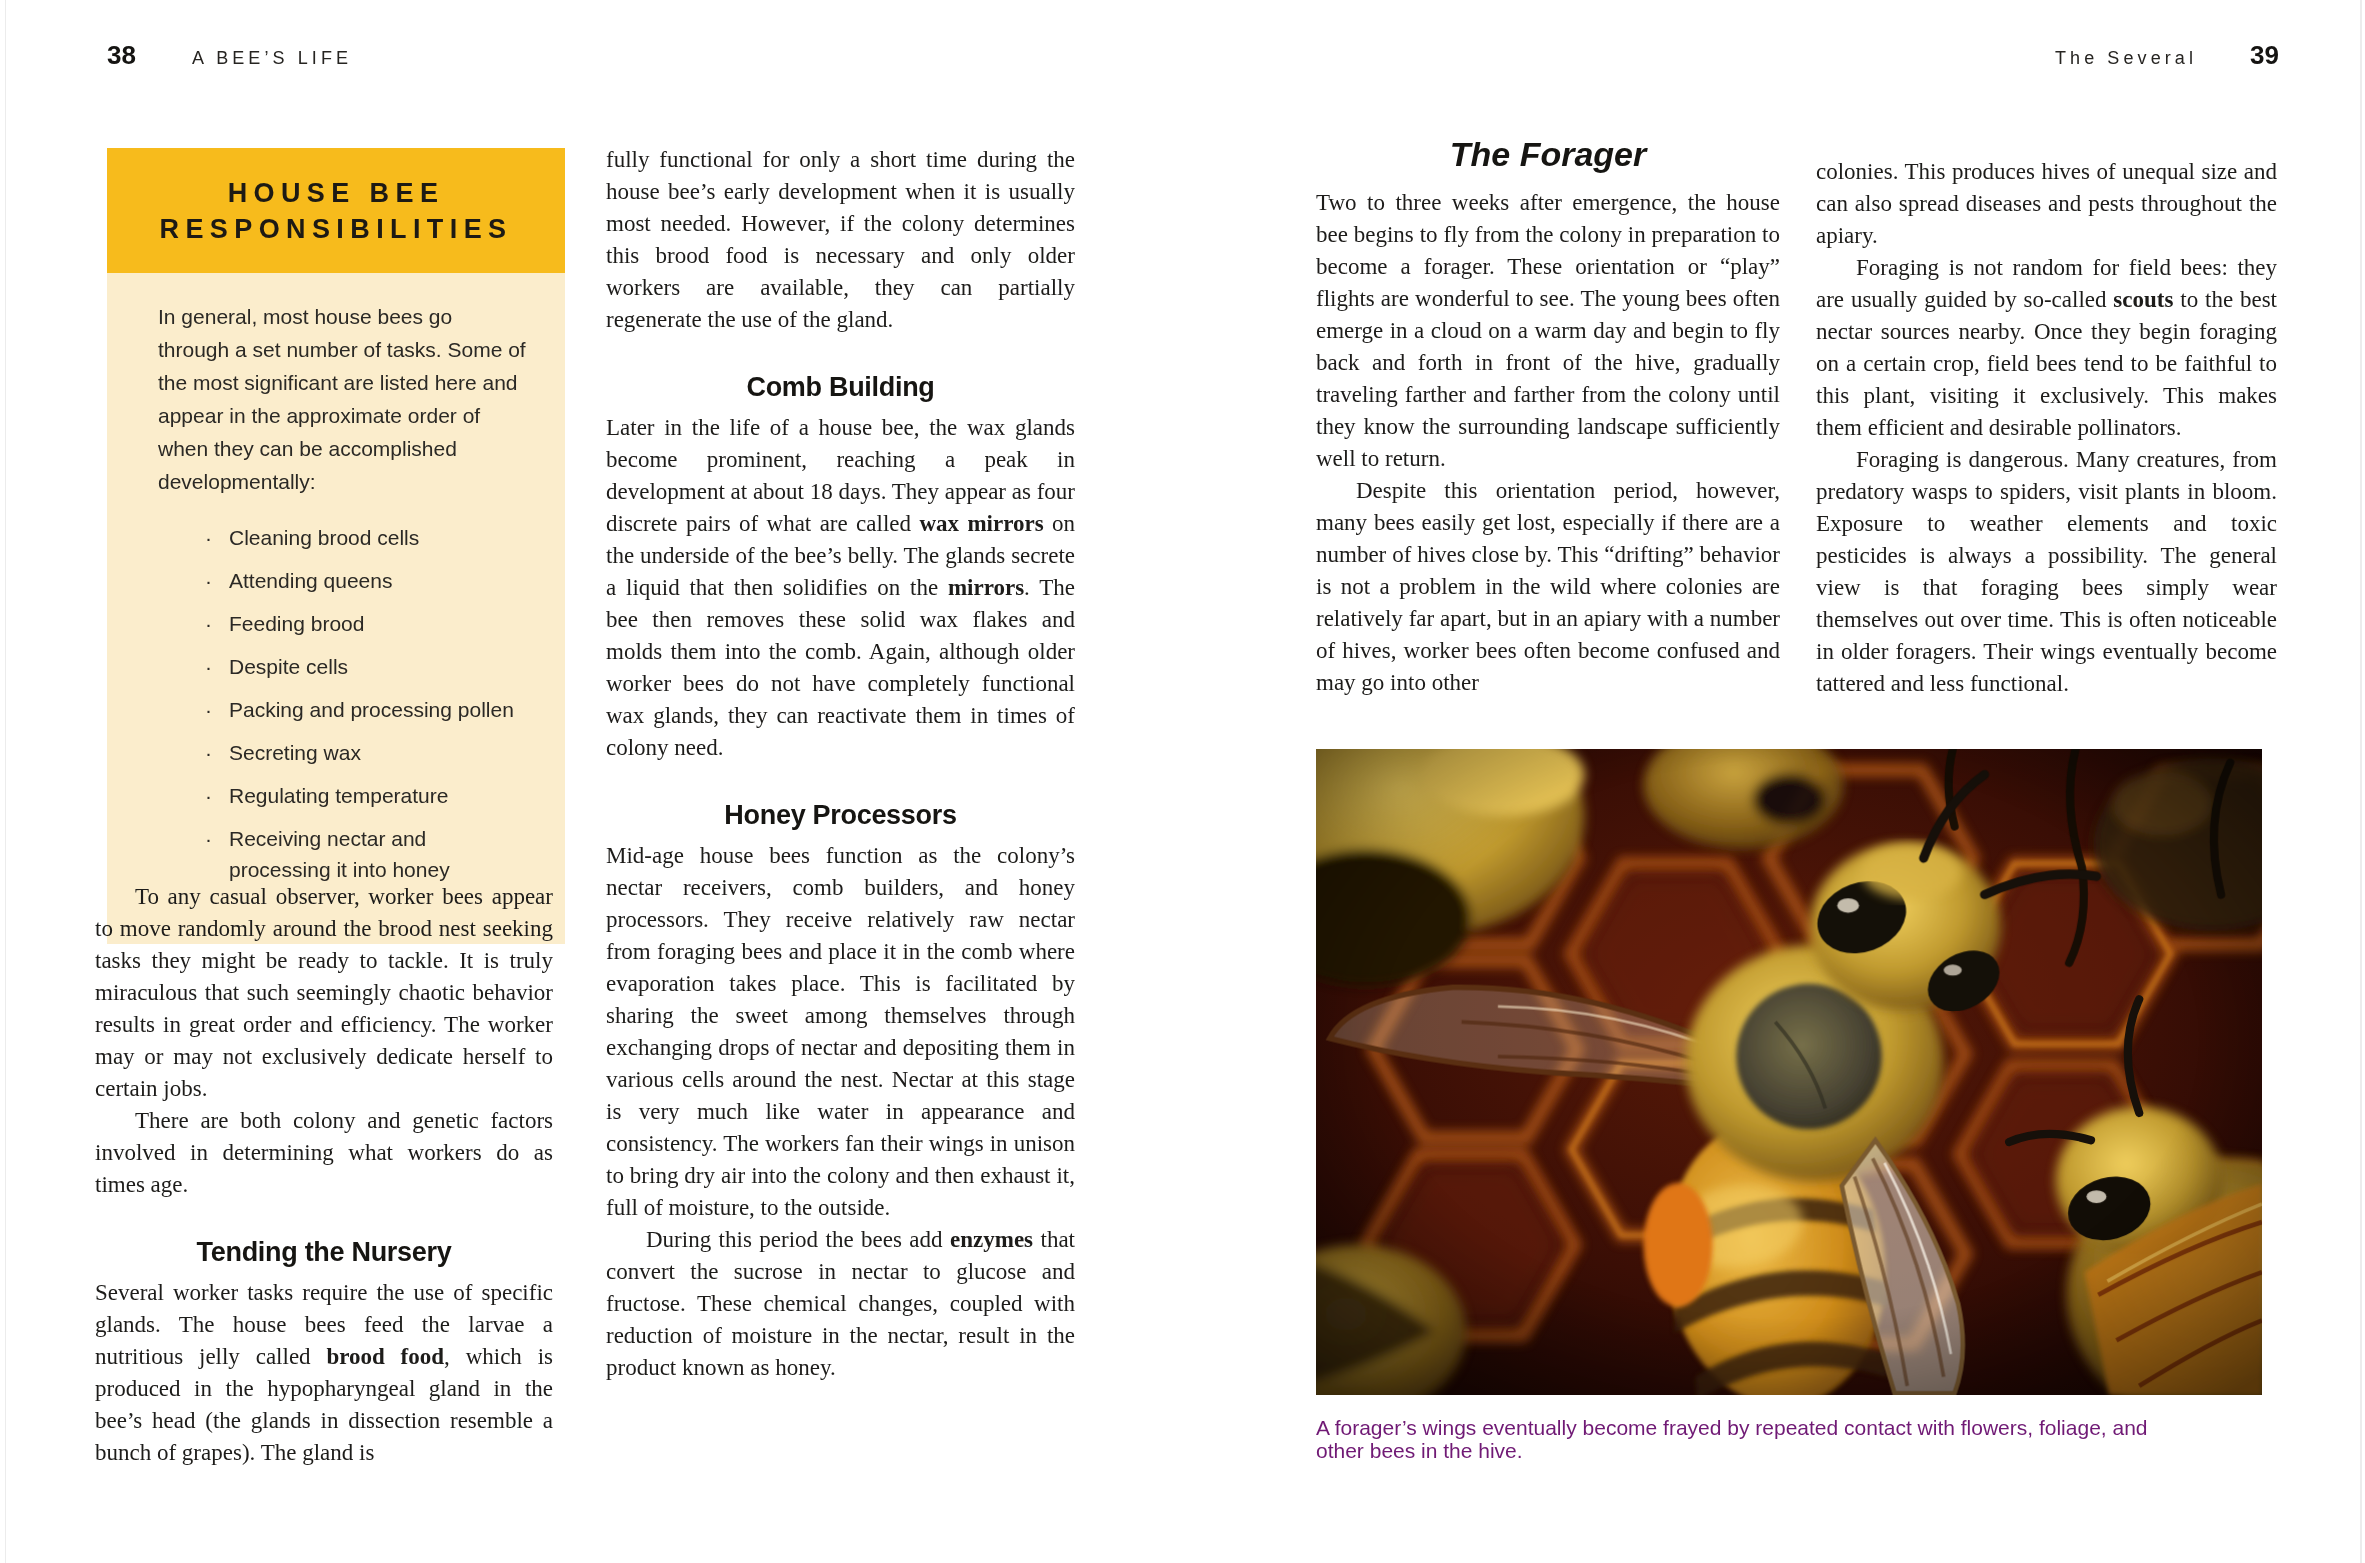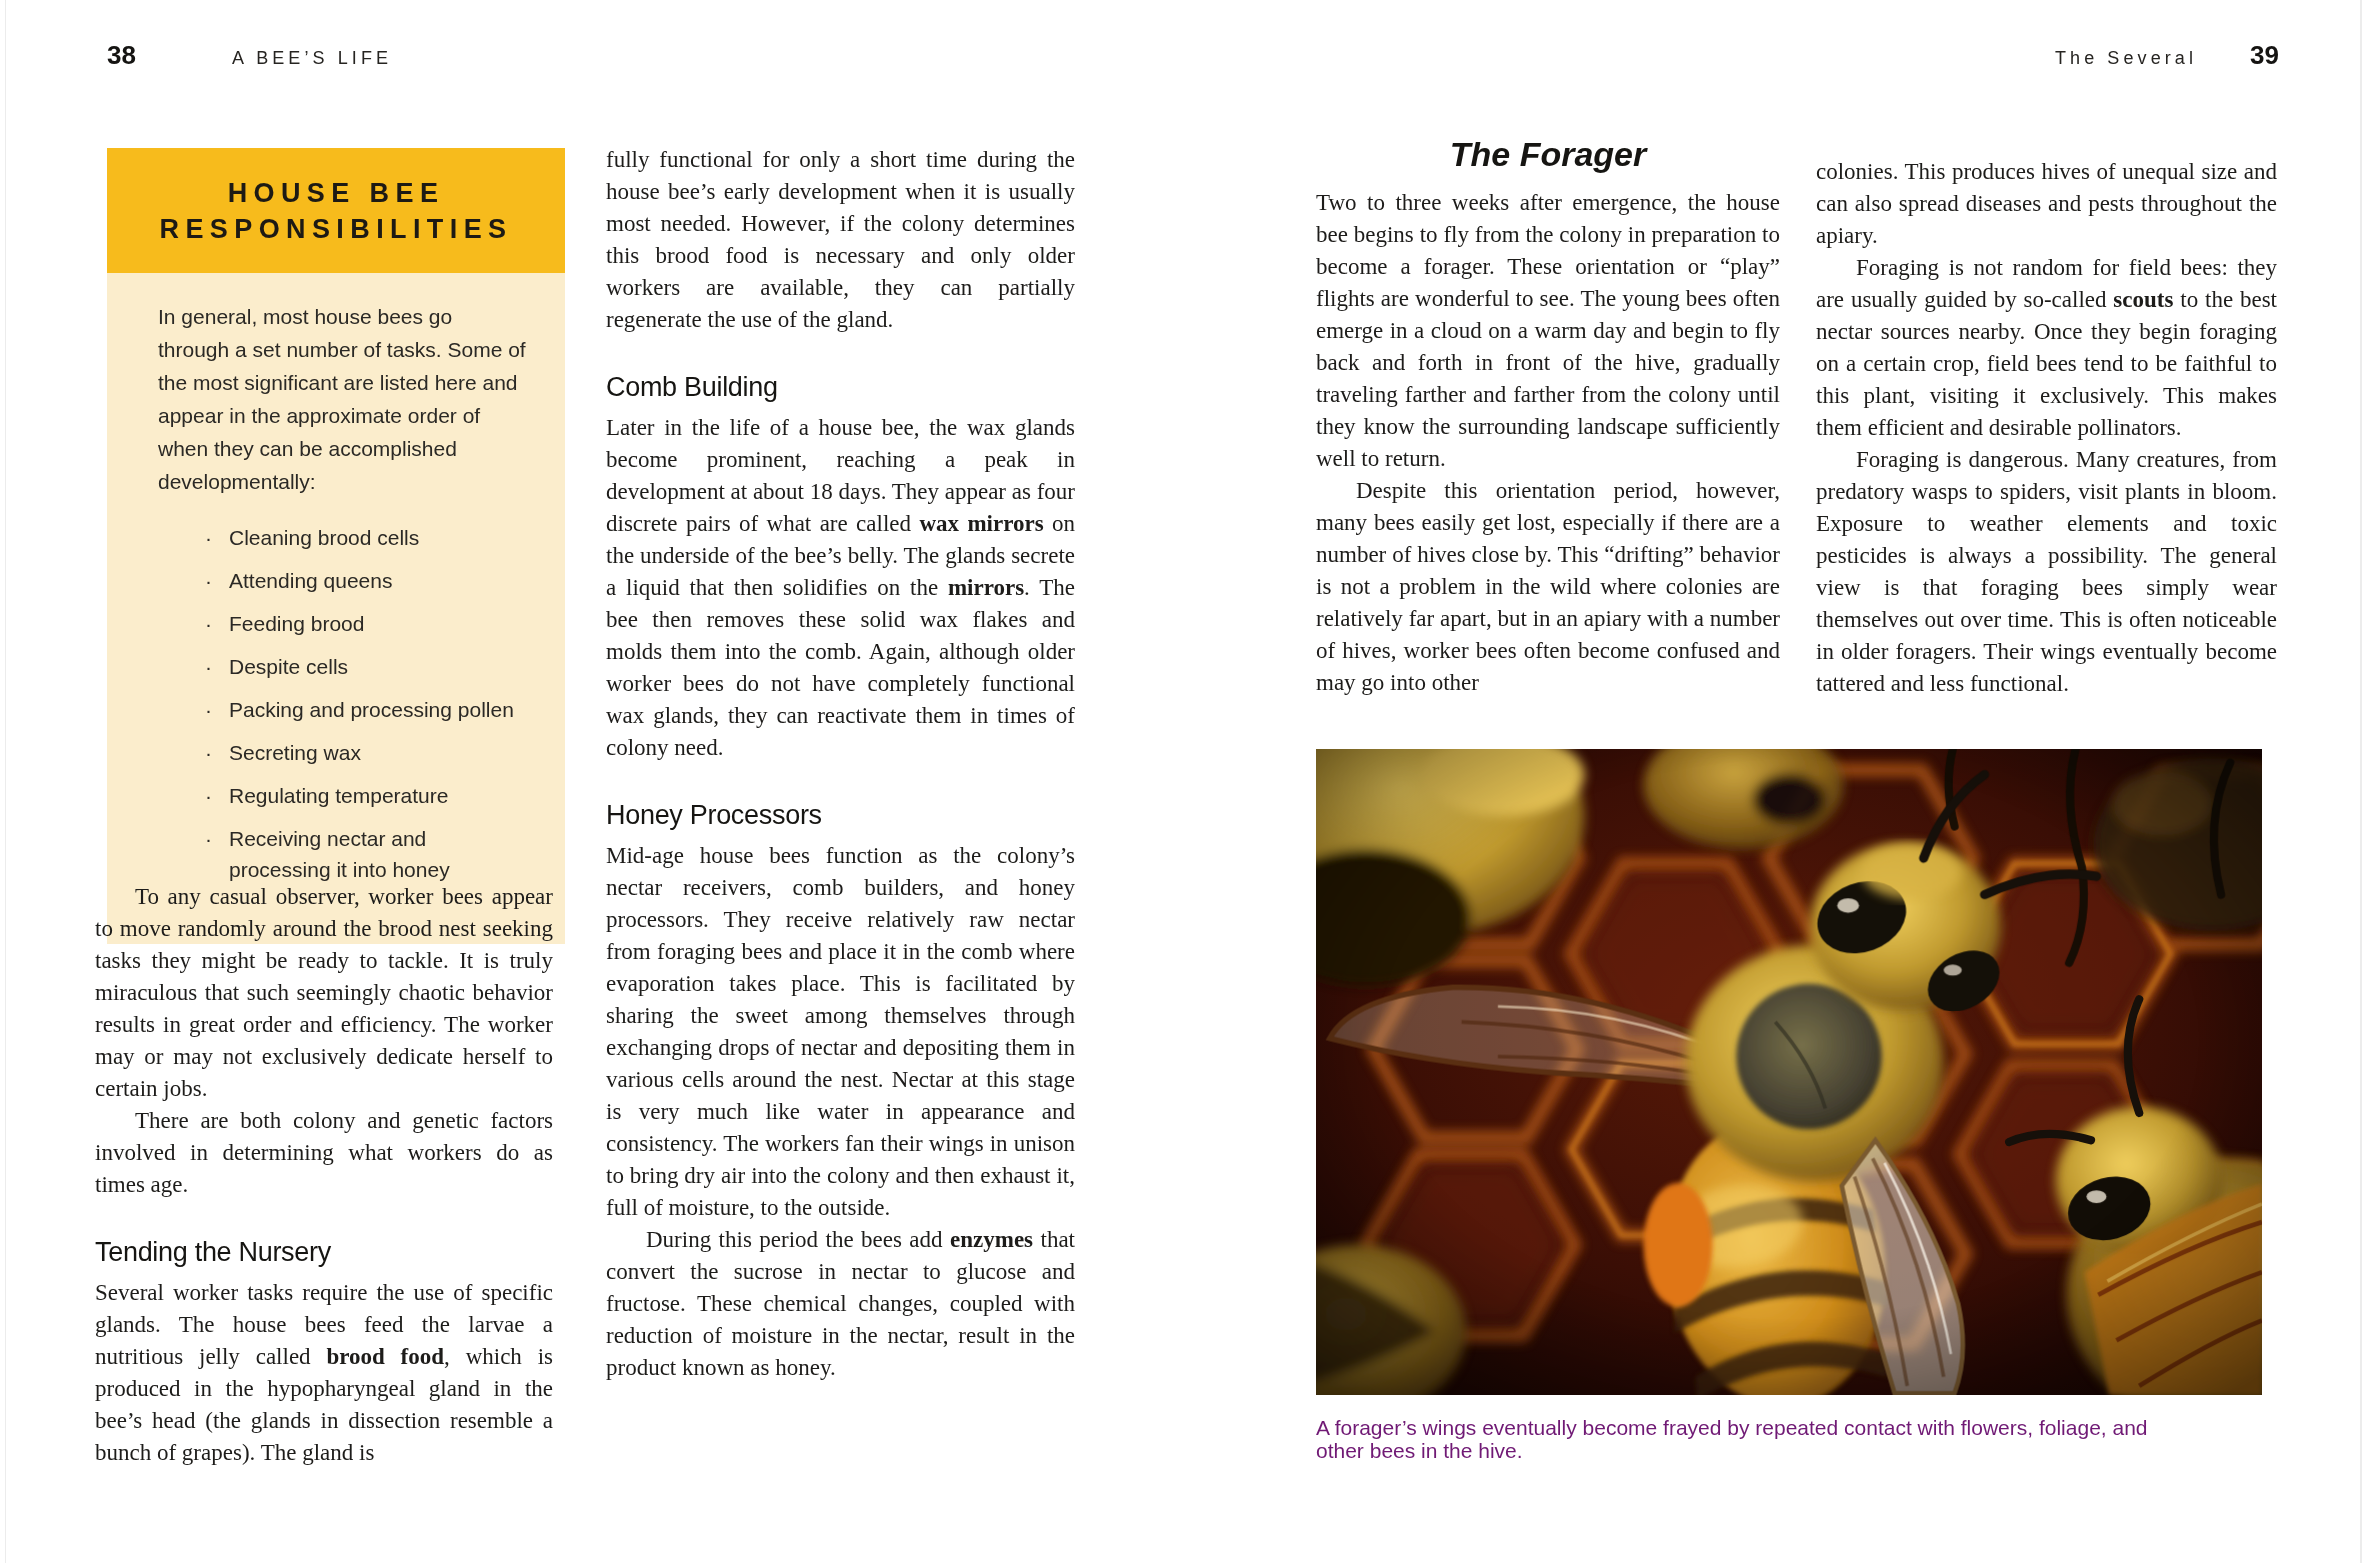--- a/index.html
+++ b/index.html
@@ -6,21 +6,21 @@
   .spread{position:relative;width:2366px;height:1563px;background:#ffffff;overflow:hidden;
           font-family:"Liberation Serif",serif;color:#1d1c1a;}
   .edge{position:absolute;top:0;bottom:0;width:1.8px;background:#ececec;}
   .edge-l{left:4.5px;} .edge-r{right:4.5px;}
 
   
   .runhead{position:absolute;top:40px;display:flex;align-items:baseline;
            font-family:"Liberation Sans",sans-serif;}
   .runhead .caps{font-size:18px;letter-spacing:4.1px;color:#262421;}
   .runhead .num{font-size:26px;font-weight:700;color:#151412;}
-  .rh-left{left:107px;gap:40px;}
+  .rh-left{left:107px;}
   .rh-left .num{margin-right:56px;}
   .rh-right{right:87px;}
   .rh-right .num{margin-left:53px;}
 
   
   .box{position:absolute;left:107px;top:148px;width:458px;}
   .box-head{background:#F7BB1C;padding:27px 9px 25.5px 9px;text-align:center;
             font-family:"Liberation Sans",sans-serif;font-weight:700;font-size:27px;
             line-height:36px;letter-spacing:6.4px;color:#1d1a14;}
   .box-body{background:#FBEDCC;padding:27px 36px 47px 51px;
@@ -28,22 +28,22 @@
   .box-body .intro{margin:0;}
   .box-body ul{list-style:none;margin:24px 0 0 0;padding:0 0 0 47px;}
   .box-body li{display:flex;margin-bottom:12px;line-height:31px;}
   .box-body li .dot{width:24px;flex:0 0 24px;color:#2b2925;}
 
   
   .col{position:absolute;font-size:23px;line-height:32px;text-align:justify;}
   .col p{margin:0;}
   .col p.ind{text-indent:40px;}
   .col .b{font-weight:700;}
-  .sec-h{font-family:"Liberation Sans",sans-serif;font-weight:400;font-size:27px;
-         letter-spacing:-0.3px;color:#161512;margin:36px 0 9px 0;text-align:left;line-height:31px;}
+  .sec-h{font-family:"Liberation Sans",sans-serif;font-weight:700;font-size:27px;
+         letter-spacing:-0.3px;color:#161512;margin:36px 0 9px 0;text-align:center;line-height:31px;}
   .forager-h{font-family:"Liberation Sans",sans-serif;font-weight:700;font-style:italic;
              font-size:34px;color:#161512;margin:0 0 14.6px 0;text-align:center;line-height:36px;}
 
   .c1{left:95px;top:881px;width:458px;}
   .c2{left:606px;top:144px;width:469px;}
   .c3{left:1316px;top:136px;width:464px;}
   .c4{left:1816px;top:156px;width:461px;}
 
   
   .photo{position:absolute;left:1316px;top:749px;width:946px;height:646px;display:block;}

